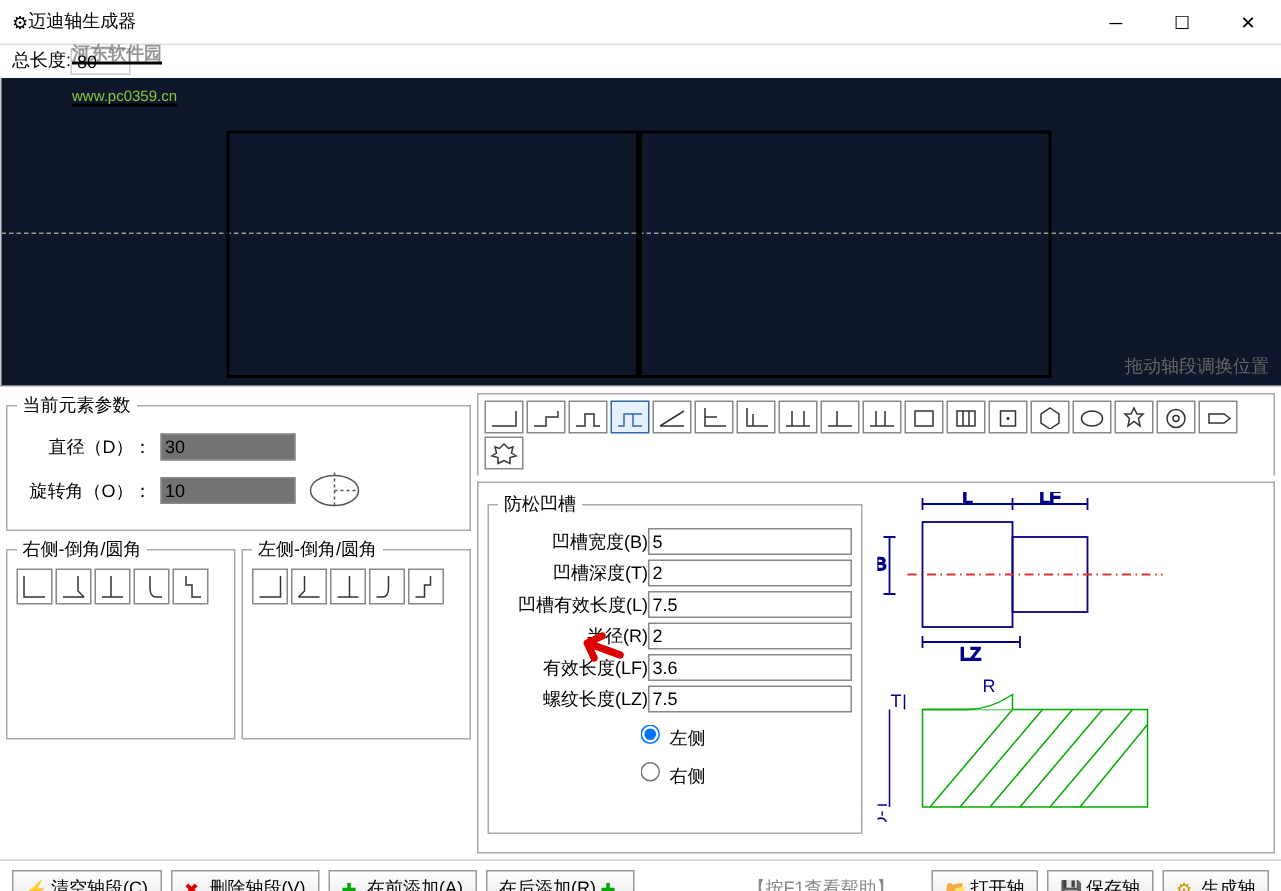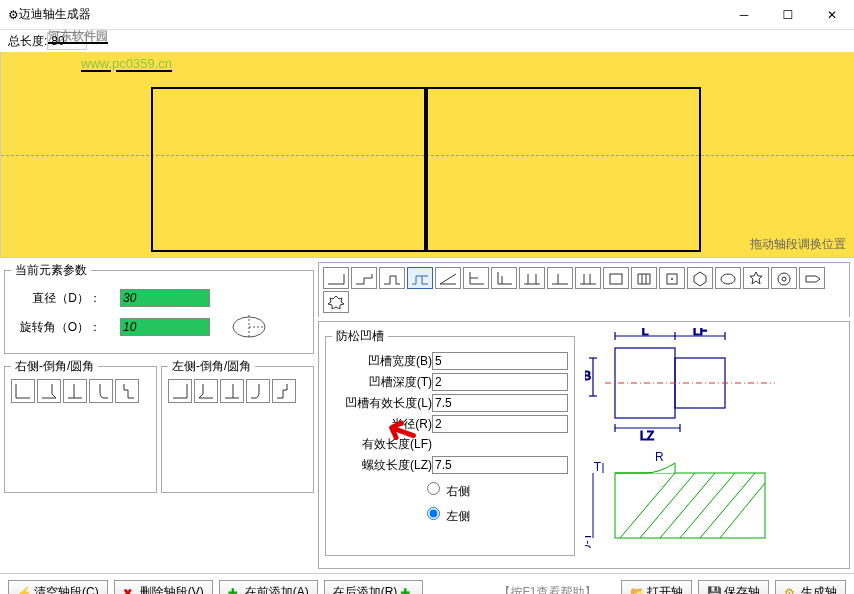--- a/index.html
+++ b/index.html
@@ -4,40 +4,40 @@
 <style>
 * { box-sizing: border-box; font-family: "Microsoft YaHei", SimSun, sans-serif; font-size: 12px; }
 body { margin: 0; padding: 0; background: #fff; width: 854px; height: 594px; overflow: hidden; }
 
 .title-bar { height: 30px; display: flex; align-items: center; border-bottom: 1px solid #ddd; padding-left: 8px; }
 .title-bar .title { flex: 1; }
 .win-btn { width: 44px; height: 30px; display: flex; align-items: center; justify-content: center; cursor: pointer; }
 
 .watermark { position: absolute; top: 18px; left: 48px; font-size: 24px; font-weight: bold; z-index: 5; pointer-events: none; text-decoration: underline; }
 .wm1 { color: rgba(50,50,50,0.5); }
-.wm2 { color: #8cc63f; font-size: 13px; font-weight: normal; margin-left: 33px; }
+.wm2 { color: #8cc63f; font-size: 10px; font-weight: normal; }
 
 .top-area { position: relative; }
-.len-row { display: flex; align-items: center; padding: 2px 8px; }
+.len-row { display: flex; align-items: flex-start; padding: 2px 8px; }
 .len-row input { width: 40px; border: 1px solid #ccc; padding: 1px 3px; }
 
-.canvas { position: relative; height: 205px; background: #fde047; border-left: 1px solid #ccc; margin-left: 0; }
+.canvas { position: relative; height: 205px; background: #0f172a; border-left: 1px solid #ccc; margin-left: 0; }
 .canvas .axis { position: absolute; top: 50%; left: 0; right: 0; border-top: 1px dashed #999; }
 .canvas .rect { position: absolute; border: 2px solid #000; }
 .canvas .hint { position: absolute; right: 8px; bottom: 4px; color: #666; }
 
 .lower { border-top: 1px solid #ccc; display: flex; padding: 4px; gap: 4px; }
 
 fieldset { border: 1px solid #aaa; margin: 0; padding: 4px 6px 6px 6px; }
 legend { padding: 0 4px; }
 
 .col-left { width: 310px; display: flex; flex-direction: column; gap: 4px; }
-.param-row { display: flex; align-items: center; gap: 19px; margin: 6px 0; }
+.param-row { display: flex; align-items: center; gap: 6px; margin: 6px 0; }
 .param-row label { width: 90px; text-align: right; }
-.param-row select, .param-row .sel { width: 90px; border: 1px solid #888; padding: 1px 2px; background: #22c55e; font-style: italic; }
+.param-row select, .param-row .sel { width: 90px; border: 1px solid #888; padding: 1px 2px; background: #737373; }
 .ellipse-ico { width: 40px; height: 28px; display: inline-block; }
 
 .lr-wrap { display: flex; gap: 4px; }
 .lr-wrap fieldset { flex: 1; height: 135px; }
 .tile-row { display: flex; gap: 2px; }
 .tile { width: 24px; height: 24px; border: 1px solid #888; background: #fff; display: flex; align-items: center; justify-content: center; }
 
 .col-right { flex: 1; display: flex; flex-direction: column; gap: 4px; }
 .tab-strip { display: flex; gap: 2px; flex-wrap: wrap; padding: 4px; border: 1px solid #aaa; border-bottom: none; }
 .tab-strip .tile { width: 26px; height: 22px; }
@@ -295,28 +295,29 @@
           <div class="g-row">
               <label>凹槽有效长度(L)</label>
               <select><option>7.5</option></select>
             </div>
           <div class="g-row">
               <label>半径(R)</label>
               <select><option>2</option></select>
             </div>
           <div class="g-row">
               <label>有效长度(LF)</label>
+              <select><option>3.6</option></select>
             </div>
           <div class="g-row">
               <label>螺纹长度(LZ)</label>
               <select><option>7.5</option></select>
             </div>
           <div class="radio-row">
+            <label><input type="radio" name="side" checked="" style=""> <span>左侧</span></label>
             <label><input type="radio" name="side" style=""> <span>右侧</span></label>
-            <label><input type="radio" name="side" checked="" style=""> <span>左侧</span></label>
           </div>
         </fieldset>
       </div>
 
       <div class="diagram">
         <svg width="210" height="220">
 
           <g stroke="#008" fill="none" stroke-width="1.2">
             <line x1="30" y1="8" x2="90" y2="8"></line>
               <text x="60" y="7" fill="#008" font-size="10" text-anchor="middle">L</text>

